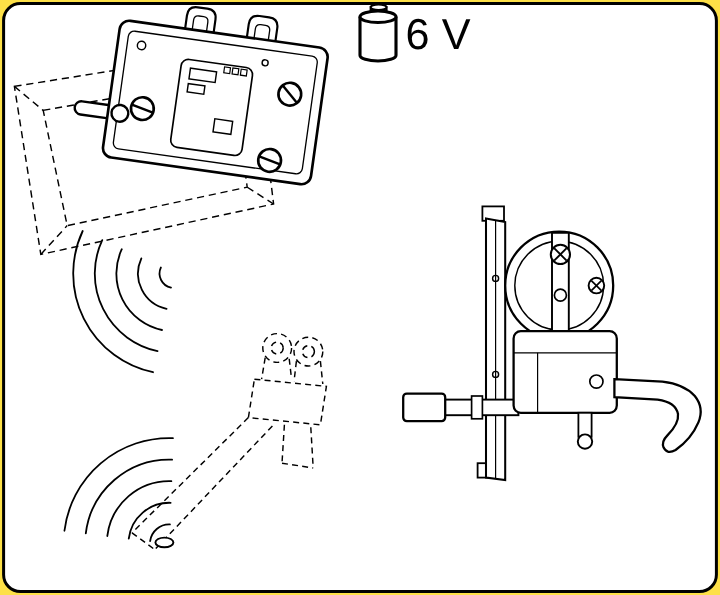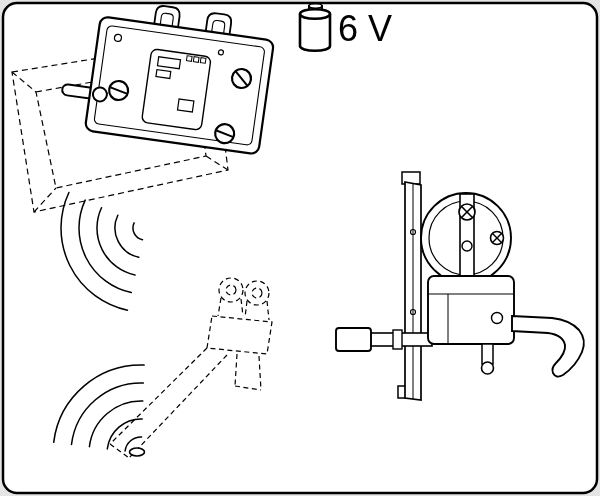--- a/index.html
+++ b/index.html
@@ -1,19 +1,19 @@
 <!DOCTYPE html>
 <html><head>
 <meta charset="utf-8">
 <style>
   html,body{margin:0;padding:0;background:#ffffff;}
   .figure{
     position:relative;
     width:600px;height:496px;
-    background:#e5e5e5;
+    background:#fde047;
     font-family:"Liberation Sans", sans-serif;
     overflow:hidden;
   }
   svg{display:block;}
   text{font-family:"Liberation Sans", sans-serif;}
 </style>
 </head>
 <body>
 
 <div class="figure">

